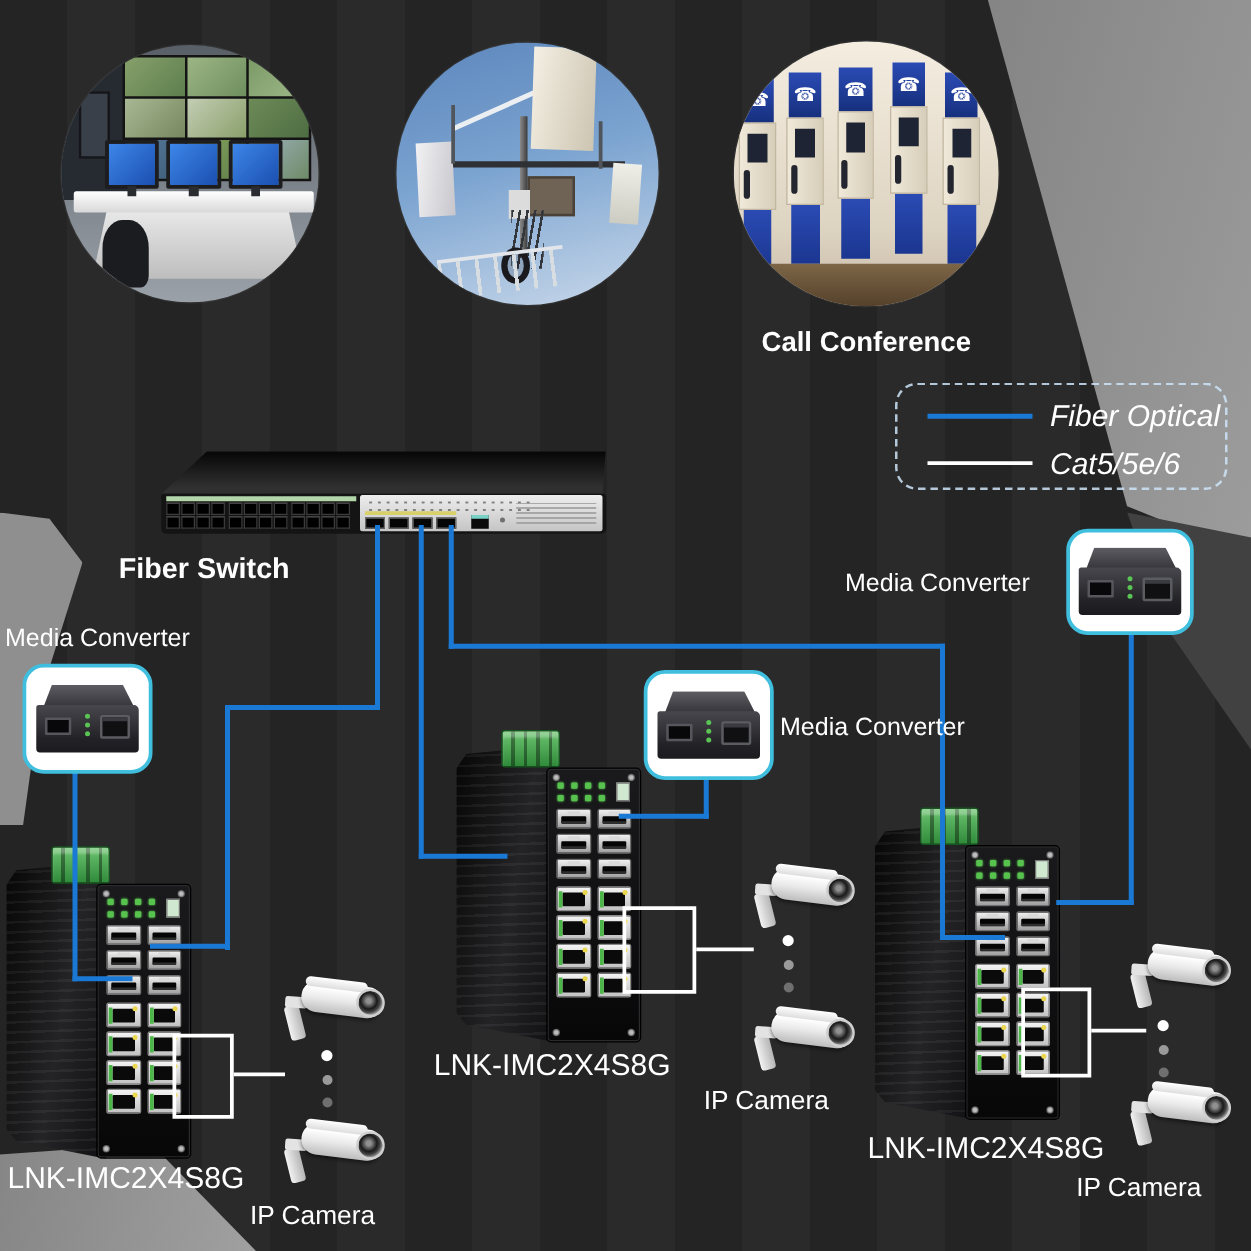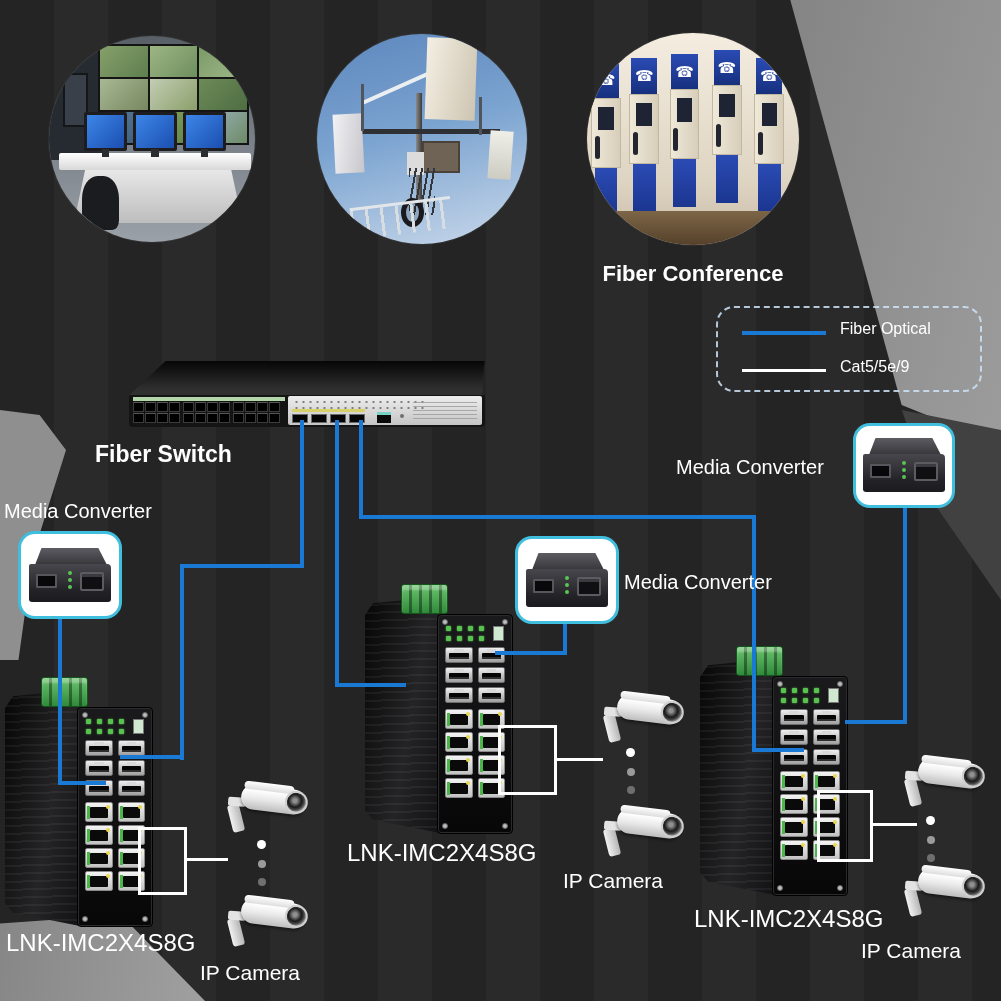--- a/index.html
+++ b/index.html
@@ -71,21 +71,21 @@
   .p3-col{width:100%;height:46%;background:linear-gradient(90deg,#f0e9d9,#d7ceba);border:1px solid #c2b7a0;position:relative;}
   .p3-col::after{content:"";position:absolute;left:22%;top:12%;width:56%;height:34%;background:#1e2433;}
   .p3-col::before{content:"";position:absolute;left:10%;top:55%;width:18%;height:34%;background:#23262e;border-radius:3px;}
   .p3-door{width:76%;height:31%;margin:0 auto;background:linear-gradient(#2b4bb4,#1b3690);}
 
   .circle-caption{position:absolute;color:#fff;font-weight:bold;font-size:22px;text-align:center;z-index:7;}
 
   
   #legend{left:716px;top:306px;width:266px;height:86px;border:2px dashed rgba(205,228,248,.85);border-radius:18px;z-index:7;}
   .legend-line{position:absolute;left:24px;width:84px;}
-  .legend-label{position:absolute;left:122px;color:#fff;font-size:16px;}
+  .legend-label{position:absolute;left:122px;color:#fff;font-size:24px;font-style:italic;}
 
   
   #fswitch{left:128px;top:361px;width:360px;height:70px;z-index:2;}
   .fs-top{position:absolute;left:0;top:0;width:358px;height:34px;background:linear-gradient(#060606,#303030 85%);clip-path:polygon(10.5% 0,99.6% 0,98.9% 100%,0.4% 100%);}
   .fs-face{position:absolute;left:1px;top:34px;width:356px;height:32px;background:#141414;border-radius:2px 2px 4px 4px;display:flex;align-items:stretch;}
   .fs-plate{margin:2px 0 2px 4px;width:152px;display:flex;flex-direction:column;}
   .fs-greenstrip{height:4px;background:#b2d6aa;margin-bottom:1px;}
   .fs-groups{flex:1;display:flex;gap:3px;}
   .fs-group{display:grid;grid-template-columns:repeat(4,11px);grid-auto-rows:10px;gap:1px;}
   .fs-port{background:#000;border:1px solid #3b3b3b;border-top-color:#575757;}
@@ -228,27 +228,27 @@
         <div class="p3-door"></div>
       </div>
     <div class="p3-k" style="left:79%;top:12%">
         <div class="p3-sign"></div>
         <div class="p3-col"></div>
         <div class="p3-door"></div>
       </div>
     <div class="abs p3-floor"></div>
   </div>
 
-  <div class="circle-caption" style="left:590px;top:261px;width:206px">Fiber Conference</div>
+  <div class="circle-caption" style="left:590px;top:261px;width:206px">Call Conference</div>
 
   <div id="legend" class="abs">
     <span class="legend-line fiber" style="top:23px;height:4px"></span>
     <span class="legend-label" style="top:12px">Fiber Optical</span>
     <span class="legend-line copper" style="top:61px;height:3px"></span>
-    <span class="legend-label" style="top:50px">Cat5/5e/9</span>
+    <span class="legend-label" style="top:50px">Cat5/5e/6</span>
   </div>
 
   <div id="fswitch" class="abs">
     <div class="fs-top"></div>
     <div class="fs-face">
       <div class="fs-plate">
         <div class="fs-greenstrip"></div>
         <div class="fs-groups">
           <div class="fs-group gen">
               <i class="fs-port"></i>

